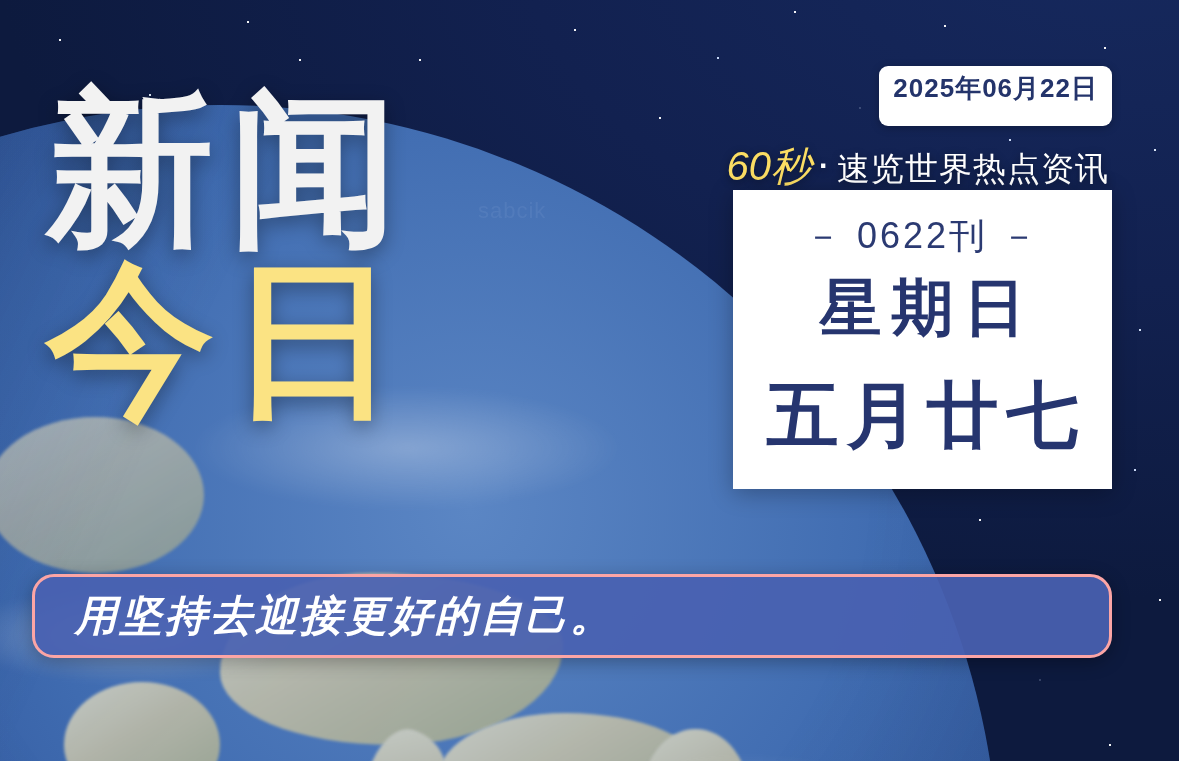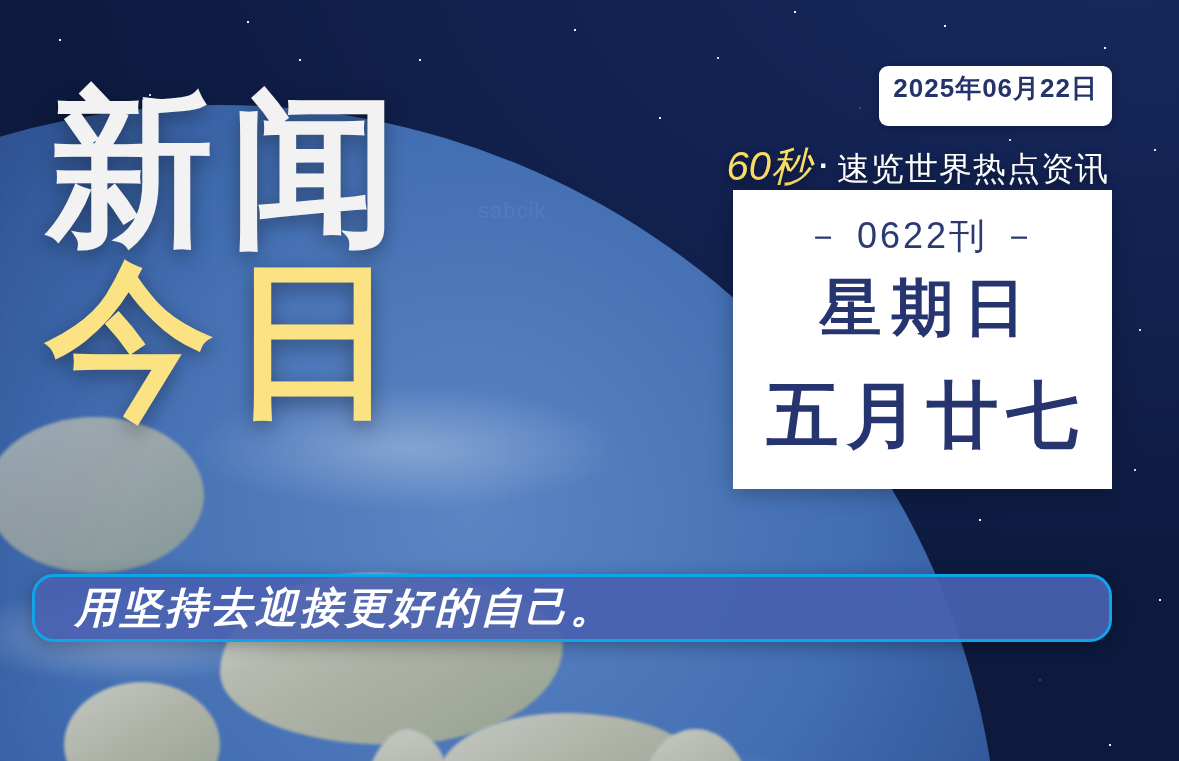--- a/index.html
+++ b/index.html
@@ -268,24 +268,24 @@
     text-indent: 8px;
     white-space: nowrap;
   }
 
   
   .quote-banner {
     position: absolute;
     left: 32px;
     top: 574px;
     width: 1080px;
-    height: 68px;
+    height: 84px;
     box-sizing: border-box;
     background: rgba(73,97,177,0.92);
-    border: 3px solid #0ea5e9;
+    border: 3px solid #fca5a5;
     border-radius: 22px;
     z-index: 9;
     display: flex;
     align-items: center;
     box-shadow: 0 4px 18px rgba(0,0,0,.30);
   }
   .quote-banner .quote-text {
     color: #FFFFFF;
     font-size: 42px;
     font-weight: 700;

